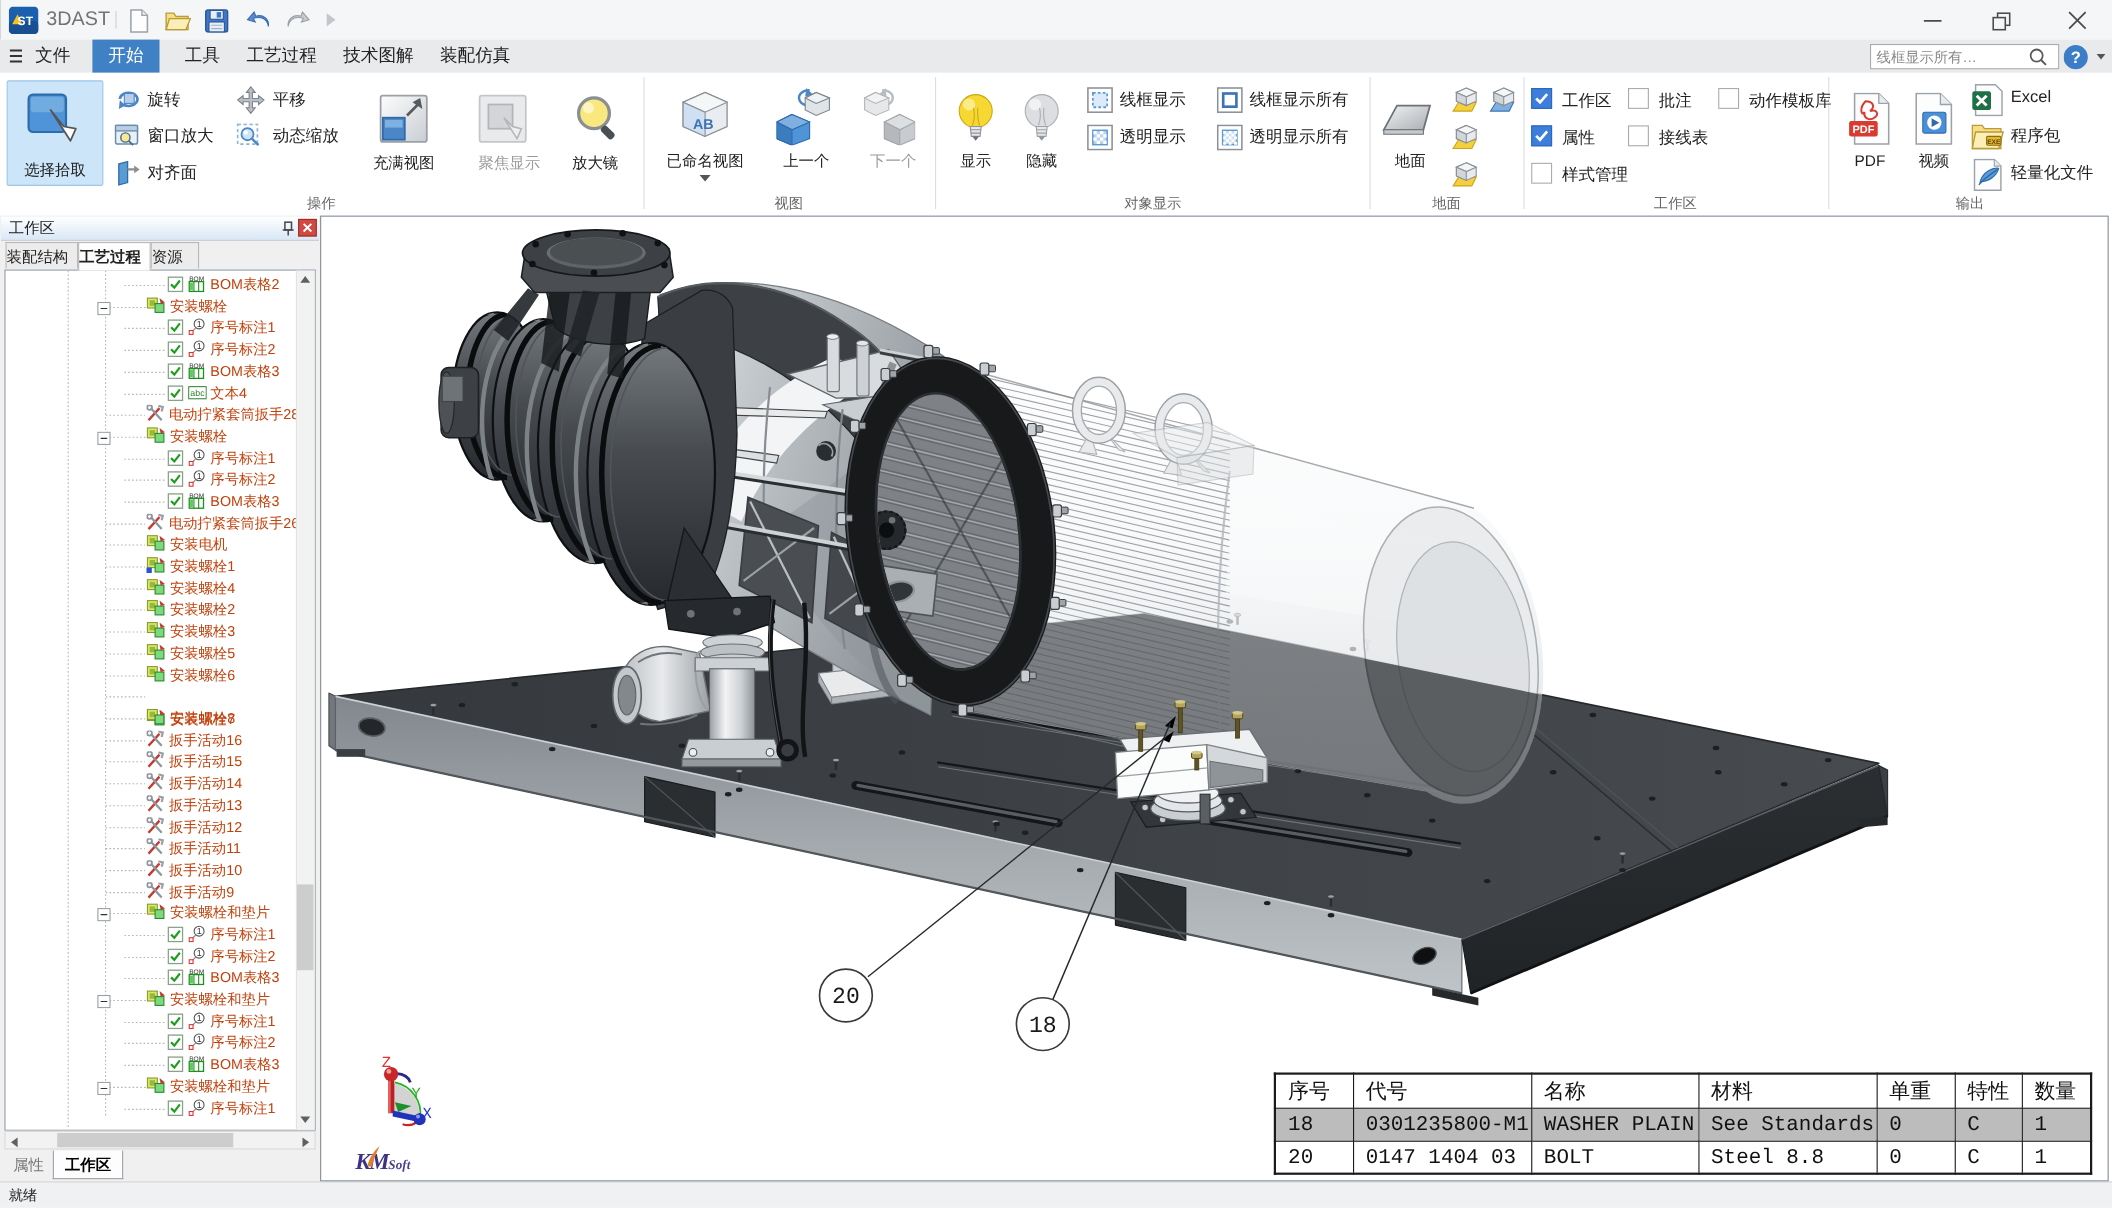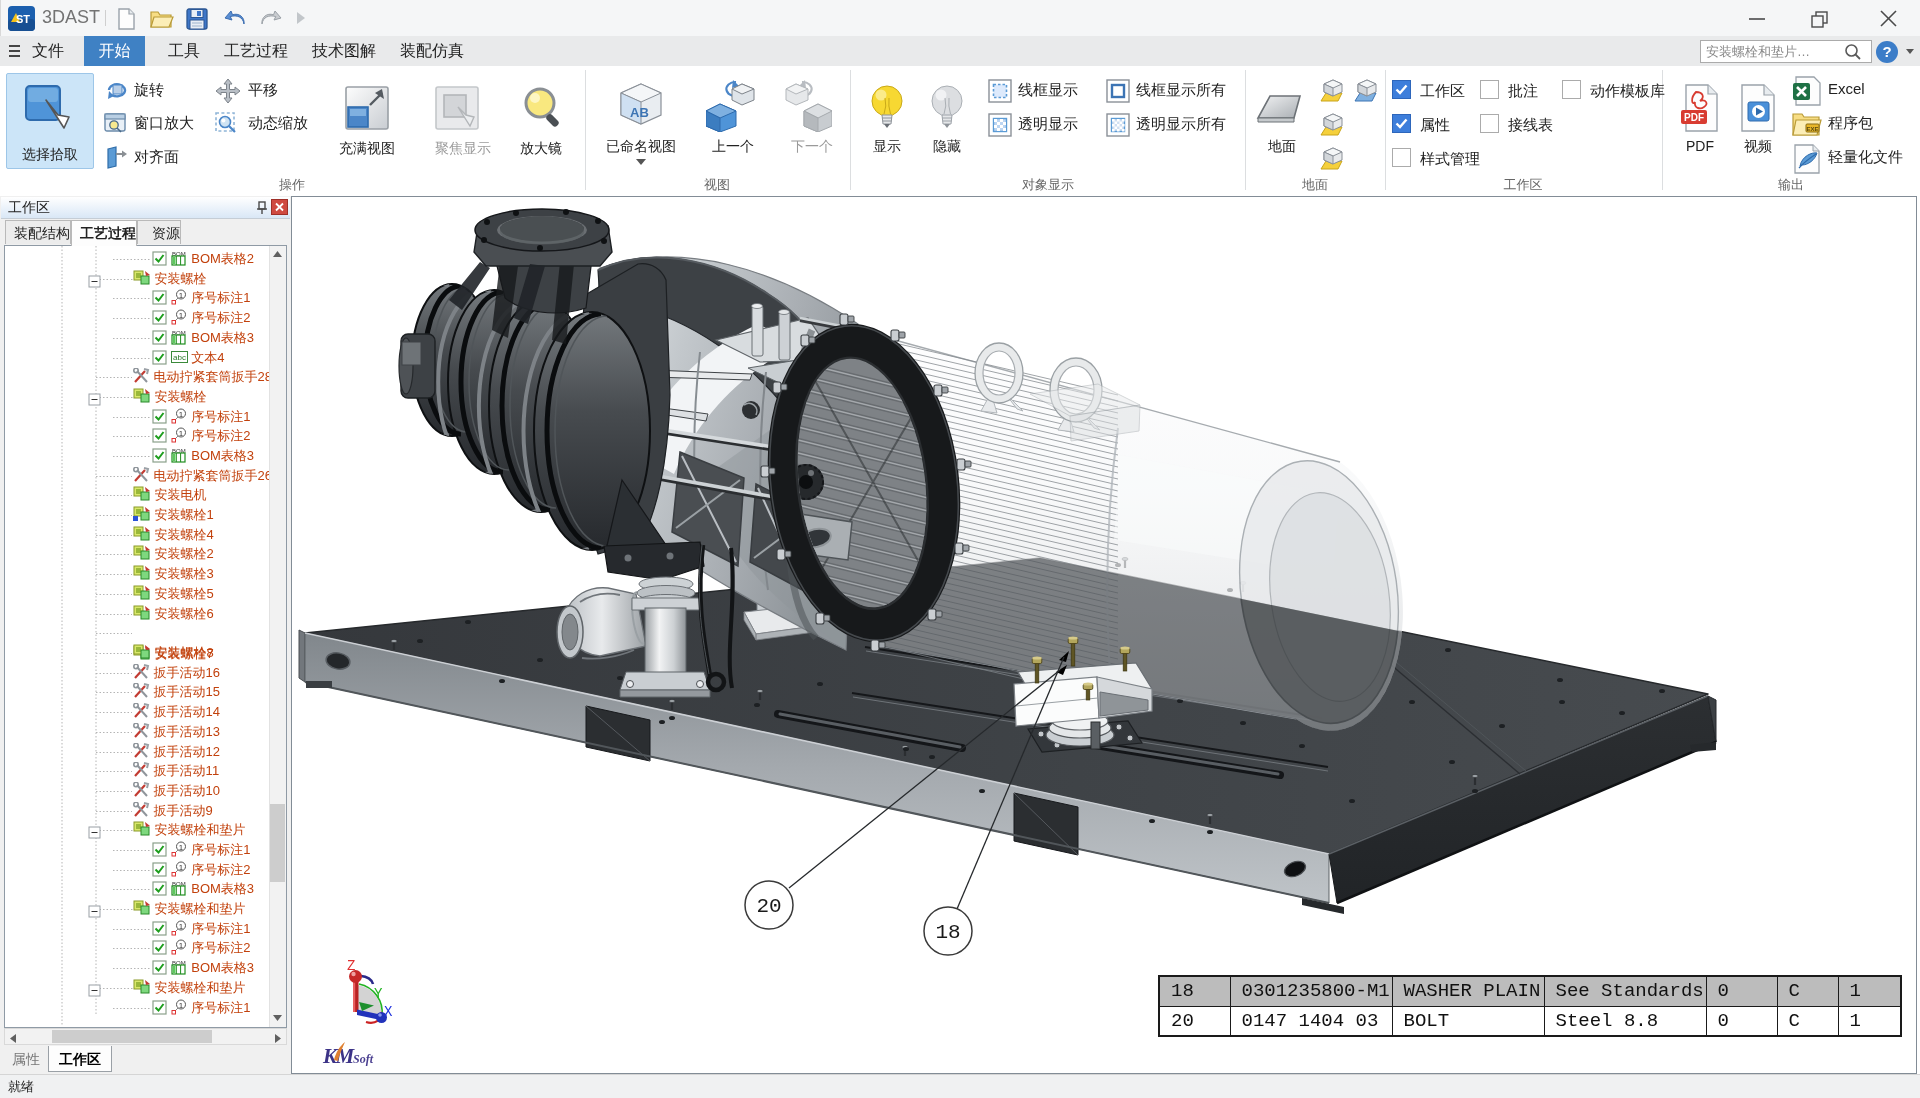--- a/index.html
+++ b/index.html
@@ -12,21 +12,21 @@
 .rgsep{position:absolute;top:70px;height:120px;width:1px;background:#dcdee0}
 .rbtxt{position:absolute;font-size:15px;color:#222;white-space:nowrap}
 .rbtxtc{position:absolute;font-size:14px;color:#222;text-align:center;white-space:nowrap}
 .rbtxtcg{position:absolute;font-size:14px;color:#9a9a9a;text-align:right;white-space:nowrap}
 #selbtn{position:absolute;left:6px;top:73px;width:88px;height:96px;background:#cce5f8;border:1px solid #9dc6e8;border-radius:2px}
 .cbx{position:absolute;width:19px;height:19px;background:#fff;border:1px solid #ababab}
 .cbxc{position:absolute;width:19px;height:19px;background:#3d7edb;border:1px solid #2d66bb;color:#fff;font-size:15px;font-weight:bold;text-align:center;line-height:18px}
 #panel{position:absolute;left:0;top:196px;width:291px;height:879px;background:#f0f0f0}
 #pheader{position:absolute;left:1px;top:197px;width:289px;height:22px;background:linear-gradient(#ffffff,#d9e7f6);border-bottom:1px solid #c5cdd6}
 #ptitle{position:absolute;left:8px;top:199px;font-size:14px;color:#222}
-.ptab{position:absolute;top:220px;height:24px;line-height:24px;font-size:14px;color:#222;text-align:right;background:#ececec;border:1px solid #b9b9b9;border-bottom:none}
+.ptab{position:absolute;top:220px;height:24px;line-height:24px;font-size:14px;color:#222;text-align:left;background:#ececec;border:1px solid #b9b9b9;border-bottom:none}
 .ptabactive{background:#fdfdfd;font-weight:bold;height:26px;z-index:3}
 #treebox{position:absolute;left:4px;top:245px;width:283px;height:783px;background:#fff;border:1px solid #8f9aa5}
 #hscroll{position:absolute;left:4px;top:1028px;width:283px;height:17px;background:#f2f2f2;border:1px solid #d9d9d9}
 #hthumb{position:absolute;left:52px;top:1030px;width:160px;height:13px;background:#cdcdcd}
 .btab{position:absolute;top:1046px;height:26px;line-height:26px;font-size:14px;text-align:center}
 #statusbar{position:absolute;left:0;top:1074px;width:1920px;height:24px;background:#f0f1f2;border-top:1px solid #d5d5d5}
 #viewport{position:absolute;left:291px;top:196px;width:1626px;height:878px;background:#ffffff;border:1px solid #828c96}
 .trow{position:absolute;font-size:13px;color:#c2410c;white-space:nowrap;height:20px;line-height:20px}
 #bomtab{position:absolute;left:1158px;top:975px;border:2px solid #1a1a1a;border-collapse:collapse;font-family:"Liberation Mono","Liberation Sans",monospace;font-size:19px;color:#111;background:#fff}
 #bomtab td{border:1px solid #1a1a1a;padding:0 0 0 11px;white-space:nowrap;overflow:hidden}
@@ -81,21 +81,21 @@
     <line x1="1" y1="7" x2="12" y2="7" stroke="#333" stroke-width="1.8"></line>
     <line x1="1" y1="12" x2="12" y2="12" stroke="#333" stroke-width="1.8"></line>
   </svg>
 <div class="tab" style="left:30px;width:36px">文件</div>
 <div class="tab tabactive" style="left:84px;width:61px">开始</div>
 <div class="tab" style="left:166px;width:36px">工具</div>
 <div class="tab" style="left:222px;width:68px">工艺过程</div>
 <div class="tab" style="left:310px;width:68px">技术图解</div>
 <div class="tab" style="left:398px;width:68px">装配仿真</div>
 <div class="abs" style="left:1700px;top:40px;width:172px;height:23px;background:#fff;border:1px solid #ababab"></div>
-<div class="abs" style="left:1706px;top:43px;font-size:13px;color:#8a8a8a">安装螺栓和垫片…</div>
+<div class="abs" style="left:1706px;top:43px;font-size:13px;color:#8a8a8a">线框显示所有…</div>
 <svg class="abs" style="left:1844px;top:43px" width="18" height="18" viewBox="0 0 18 18">
     <circle cx="7.5" cy="7.5" r="5.5" fill="none" stroke="#5a5a5a" stroke-width="1.6"></circle>
     <line x1="11.5" y1="11.5" x2="16" y2="16" stroke="#5a5a5a" stroke-width="1.8"></line>
   </svg>
 <svg class="abs" style="left:1876px;top:40px" width="40" height="24" viewBox="0 0 40 24">
     <circle cx="11" cy="12" r="11" fill="#3c7dc8"></circle>
     <text x="11" y="17" font-size="15" font-weight="bold" fill="#fff" text-anchor="middle" font-family="Liberation Sans">?</text>
     <path d="M30,9 L38,9 L34,14 Z" fill="#555"></path>
   </svg>
 <div class="rgsep" style="left:585px"></div>
@@ -1286,20 +1286,29 @@
     <colgroup>
       <col style="width:71px">
       <col style="width:162px">
       <col style="width:152px">
       <col style="width:162px">
       <col style="width:71px">
       <col style="width:61px">
       <col style="width:63px">
     </colgroup>
     <tbody>
+      <tr style="height:31px">
+        <td>序号</td>
+        <td>代号</td>
+        <td>名称</td>
+        <td>材料</td>
+        <td>单重</td>
+        <td>特性</td>
+        <td>数量</td>
+      </tr>
       <tr class="grayrow">
         <td>18</td>
         <td>0301235800-M1</td>
         <td>WASHER PLAIN</td>
         <td>See Standards</td>
         <td>0</td>
         <td>C</td>
         <td>1</td>
       </tr>
       <tr>

